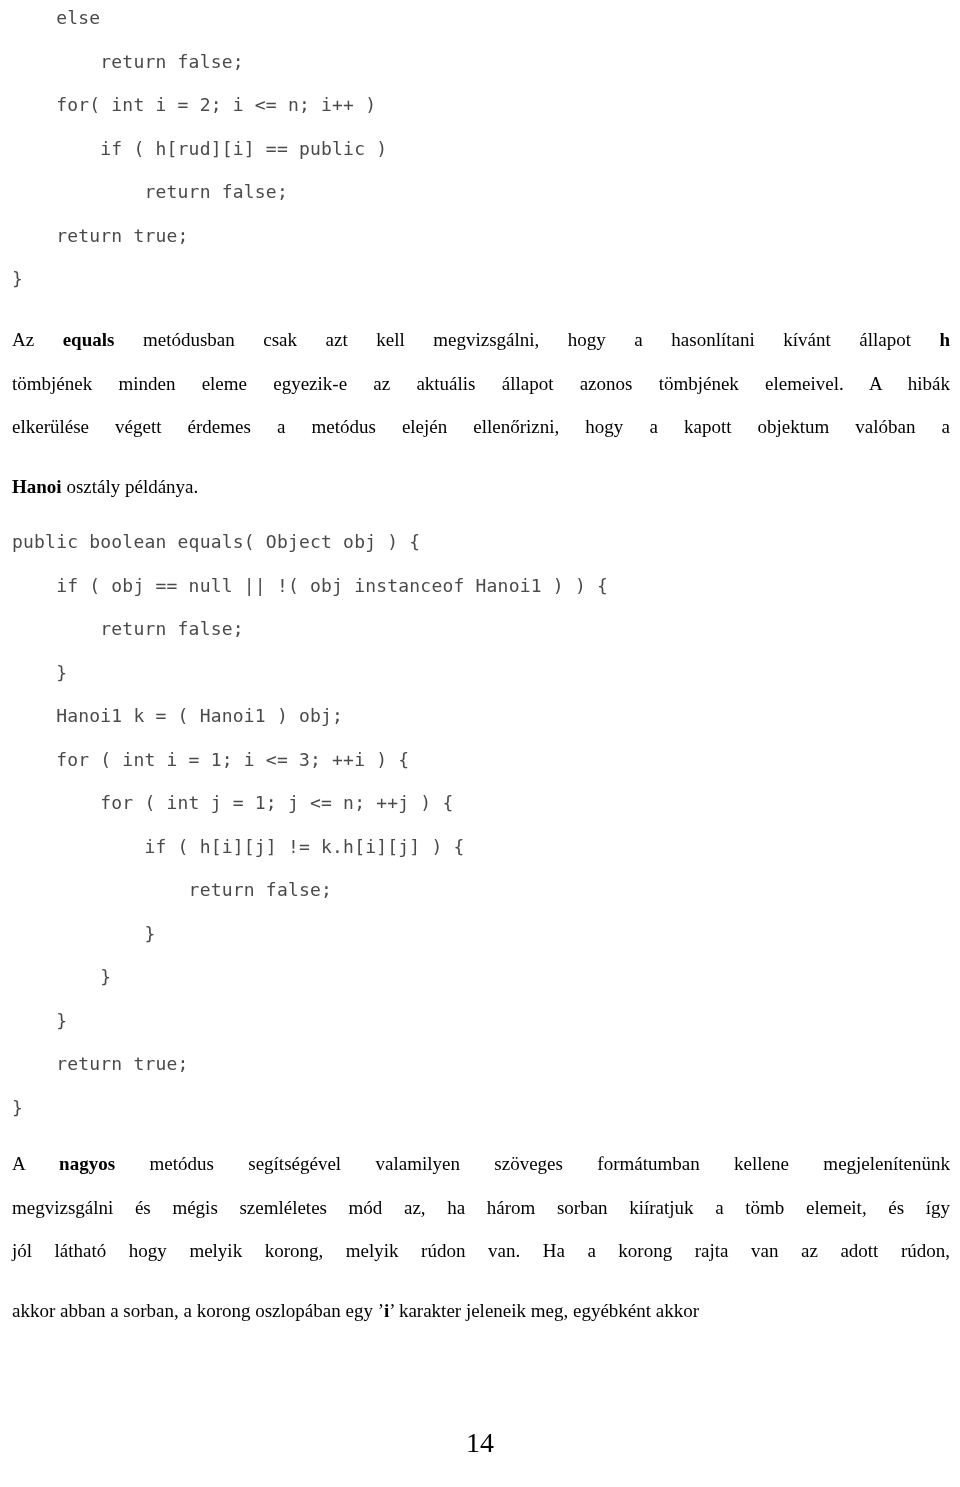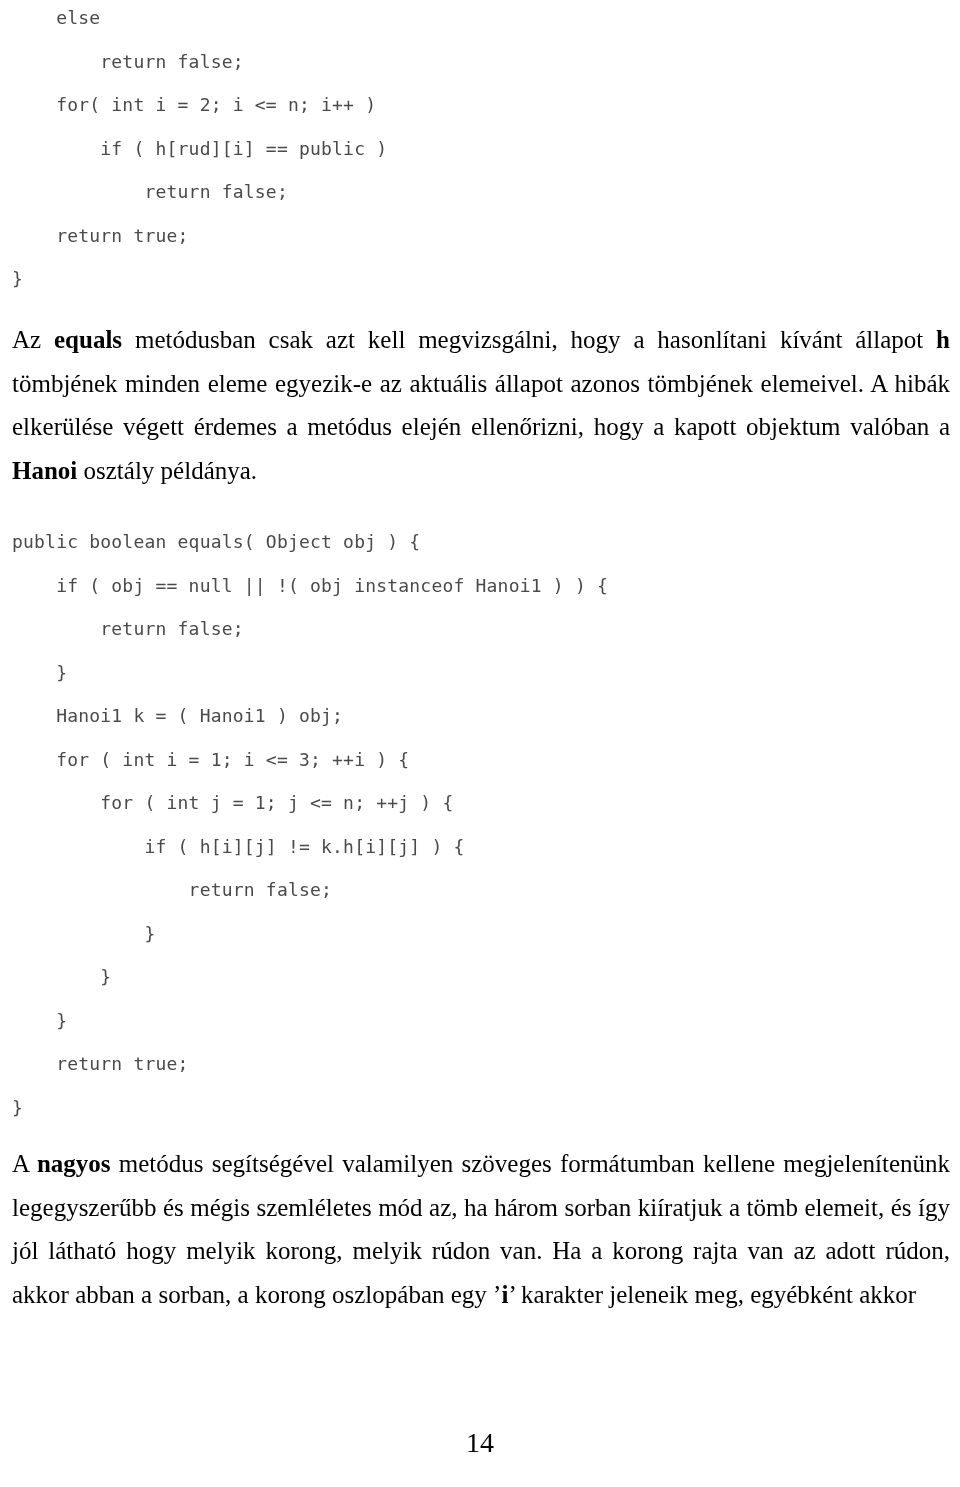--- a/index.html
+++ b/index.html
@@ -47,40 +47,41 @@
     position: absolute;
     left: 12px;
     top: 502px;
   }
 
   
   .para {
     position: absolute;
     left: 12px;
     width: 938px;
-    font-size: 25px;
+    font-size: 19px;
     line-height: 43.5px;
     text-align: justify;
     text-justify: inter-word;
     color: #000000;
   }
   .para .ln {
     display: block;
     white-space: nowrap;
   }
   
   .para .ln.j {
     text-align: justify;
     text-align-last: justify;
     white-space: normal;
   }
   .para .ln.last {
     text-align: left;
     text-align-last: left;
     white-space: normal;
+    margin-top: 16px;
   }
 
   #para-equals { top: 318px; }
   #para-tostring { top: 1142px; }
 
   b, strong { font-weight: bold; }
 
   
   #page-number {
     position: absolute;
@@ -104,20 +105,20 @@
       <span class="ln j"><span>Az </span><b>equals</b><span> metódusban csak azt kell megvizsgálni, hogy a hasonlítani kívánt állapot </span><b>h</b></span>
       <span class="ln j"><span>tömbjének minden eleme egyezik-e az aktuális állapot azonos tömbjének elemeivel. A hibák</span></span>
       <span class="ln j"><span>elkerülése végett érdemes a metódus elején ellenőrizni, hogy a kapott objektum valóban a</span></span>
       <span class="ln last"><b>Hanoi</b><span> osztály példánya.</span></span>
     </div>
 
   <pre class="code-block" id="code-block-2"><div class="code-line">public boolean equals( Object obj ) {</div><div class="code-line">    if ( obj == null || !( obj instanceof Hanoi1 ) ) {</div><div class="code-line">        return false;</div><div class="code-line">    }</div><div class="code-line">    Hanoi1 k = ( Hanoi1 ) obj;</div><div class="code-line">    for ( int i = 1; i &lt;= 3; ++i ) {</div><div class="code-line">        for ( int j = 1; j &lt;= n; ++j ) {</div><div class="code-line">            if ( h[i][j] != k.h[i][j] ) {</div><div class="code-line">                return false;</div><div class="code-line">            }</div><div class="code-line">        }</div><div class="code-line">    }</div><div class="code-line">    return true;</div><div class="code-line">}</div></pre>
 
   <div class="para" id="para-tostring">
       <span class="ln j"><span>A </span><b>nagyos</b><span> metódus segítségével valamilyen szöveges formátumban kellene megjelenítenünk</span></span>
-      <span class="ln j"><span>legegyszerűbb és mégis szemléletes mód az, ha három sorban kiíratjuk a tömb elemeit, és így</span></span>
+      <span class="ln j"><span>megvizsgálni és mégis szemléletes mód az, ha három sorban kiíratjuk a tömb elemeit, és így</span></span>
       <span class="ln j"><span>jól látható hogy melyik korong, melyik rúdon van. Ha a korong rajta van az adott rúdon,</span></span>
       <span class="ln last"><span>akkor abban a sorban, a korong oszlopában egy ’</span><b>i</b><span>’ karakter jeleneik meg, egyébként akkor</span></span>
     </div>
 
   <div id="page-number">14</div>
 
 </div>
 
 </body></html>

